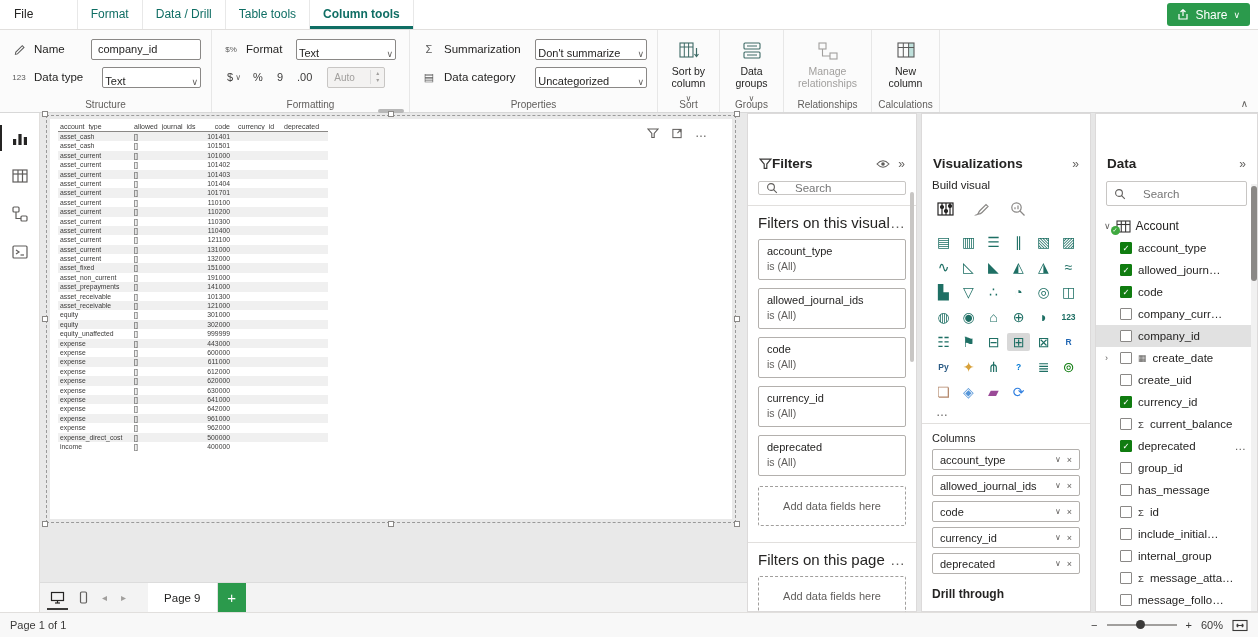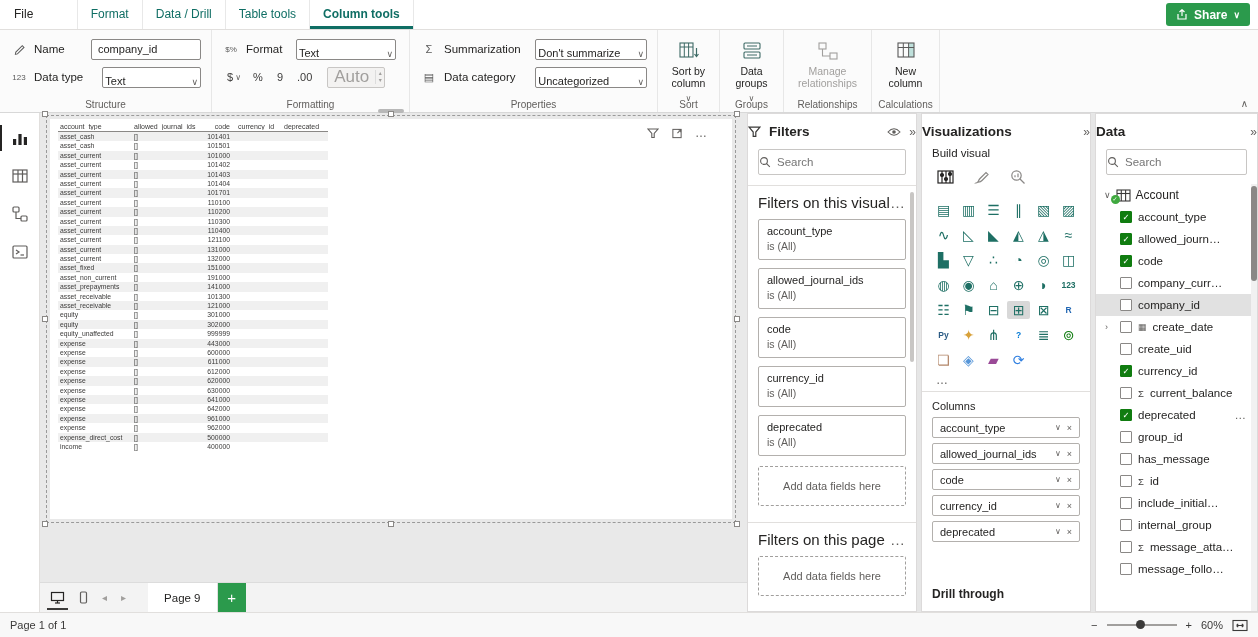--- a/index.html
+++ b/index.html
@@ -9,42 +9,42 @@
 
   #app { position:relative; width:1258px; height:637px; background:#e6e6e6; }
 
   
   .topbar { position:absolute; top:0; left:0; right:0; height:30px; background:#fff; border-bottom:1px solid #e1dfdd; display:flex; align-items:stretch; }
   .menu { display:flex;flex-direction:column; }
   .menu-item { padding:0 14px; line-height:29px; font-size:12px; color:#252423; white-space:nowrap; }
   .ctx-tabs { display:flex; border-left:1px solid #e8e8e8; }
   .ctx-tab { padding:0 13px; line-height:29px; font-size:12px; color:#0f6e64; border-right:1px solid #e8e8e8; white-space:nowrap; }
   .ctx-tab.active { font-weight:700; box-shadow: inset 0 -3px 0 #0f6e64; }
-  .share-btn { margin-left:auto; align-self:center; margin-right:8px; height:23px; background:#2b9a4c; color:#fff; border-radius:3px; display:flex; align-items:center; gap:6px; padding:0 10px; font-size:12px;font-weight:bold; }
+  .share-btn { margin-left:auto; align-self:center; margin-right:8px; height:23px; background:#2b9a4c; color:#fff; border-radius:3px; display:flex; align-items:center; gap:6px; padding:0 10px; font-size:12px; }
   .share-btn svg { display:block; }
   .share-chevron { font-size:9px; }
 
   
   .ribbon { position:absolute; top:30px; left:0; right:0; height:83px; background:#fbfbfb; border-bottom:1px solid #d8d8d8; display:flex; }
   .rgroup { position:relative; height:100%; padding:7px 10px 16px; border-right:1px solid #e7e7e7; }
   .rgroup-label { position:absolute; left:0; right:0; bottom:2px; text-align:center; font-size:10px; color:#605e5c; }
   .field-row { display:flex; align-items:center; gap:6px; height:24px; margin-bottom:4px; font-size:11.5px; }
   .ricon { width:18px; text-align:center; color:#5a5a5a; font-size:11px; flex:none; }
   .txticon { font-size:8px; color:#5a5a5a; letter-spacing:0; }
   .rlabel { color:#252423; white-space:nowrap; }
   .rinput { height:21px; border:1px solid #8a8886; background:#fff; border-radius:2px; font-size:11px; padding:0 6px; font-family:"Liberation Sans",sans-serif; color:#252423; }
   .rdrop { height:21px; border:1px solid #8a8886; background:#fff; border-radius:2px; font-size:11px; padding:0 2px; display:flex; align-items:flex-end; justify-content:space-between; gap:8px; color:#252423; }
   .rdrop .chev { font-size:9px; color:#605e5c; }
   .w110 { width:110px; } .w100 { width:100px; } .w120 { width:120px; }
   .lab72 { width:70px; } .lab92 { width:92px; }
   .mini-row { display:flex; align-items:center; gap:2px; height:24px; }
   .minibtn { height:21px; min-width:20px; padding:0 4px; display:flex; align-items:center; justify-content:center; gap:2px; font-size:11px; color:#3b3a39; border:1px solid transparent; border-radius:2px; }
   .minibtn .chev { font-size:8px; color:#605e5c; }
   .spinner { margin-left:8px; width:58px; height:21px; border:1px solid #c8c6c4; background:#f3f2f1; border-radius:2px; display:flex; align-items:center; }
-  .spinner .sp-val { flex:1; padding:0 6px; font-size:17px; color:#a19f9d; }
+  .spinner .sp-val { flex:1; padding:0 6px; font-size:10px; color:#a19f9d; }
   .spinner .sp-arrows { width:14px; display:flex; flex-direction:column; align-items:center; font-size:6px; color:#a19f9d; line-height:7px; border-left:1px solid #dcdcdc; }
   .biggroup { display:flex; align-items:flex-start; justify-content:center; }
   .bigbtn { display:flex; flex-direction:column; align-items:center; text-align:center; font-size:10.5px; color:#252423; padding:3px 4px; gap:3px; width:100%; }
   .bigbtn .blabel { line-height:12px; }
   .bigbtn.dropdown .blabel::after { content:" \2228"; font-size:8px; color:#605e5c; }
   .bigbtn.disabled { color:#a19f9d; }
   .ribbon-collapse { position:absolute; right:10px; bottom:3px; color:#605e5c; font-size:10px; }
 
   
   .workspace { position:absolute; top:113px; left:0; right:0; bottom:25px; background:#e6e6e6; }
@@ -83,24 +83,24 @@
   .pb-view.active::after { content:""; position:absolute; left:-3px; right:-3px; bottom:2px; height:2px; background:#3b3a39; }
   .pb-arrow { color:#a19f9d; font-size:10px; }
   .page-tab { background:#fff; display:flex; align-items:center; padding:0 16px; font-size:11.5px; color:#252423; border-right:1px solid #e0e0e0; margin-left:10px; }
   .add-page { width:28px; background:#2b9a4c; color:#fff; font-size:15px; display:flex; align-items:center; justify-content:center; }
 
   
   .pane { position:absolute; top:0; bottom:0; background:#fff; border:1px solid #dcdada; display:flex; flex-direction:column; }
   .pane-filters { left:747px; width:170px; }
   .pane-viz     { left:921px; width:170px; }
   .pane-data    { left:1095px; right:0; }
-  .pane-header { display:flex; align-items:center; gap:8px; padding:10px 0 8px; font-size:13.5px; font-weight:700; color:#252423; }
+  .pane-header { display:flex; align-items:center; gap:0; padding:10px 11px 8px; font-size:13.5px; font-weight:700; color:#252423;margin-top:32px; }
   .ph-right { margin-left:auto; display:flex; align-items:center; gap:8px; color:#605e5c; font-weight:400; }
   .collapse-g { font-size:12px; color:#605e5c; }
-  .searchbox { margin:2px 10px 10px; height:26px; border:1px solid #c8c6c4; border-radius:2px; background:#fff; display:flex; align-items:center; gap:6px; padding:0 0; }
+  .searchbox { margin:2px 10px 10px; height:26px; border:1px solid #c8c6c4; border-radius:2px; background:#fff; display:flex; align-items:center; gap:17px; padding:0 7px; }
   .searchbox input { border:none; outline:none; flex:1; font-size:11.5px; font-family:"Liberation Sans",sans-serif; color:#252423; background:transparent; min-width:0; }
   .pdivider { border-top:1px solid #e1dfdd; }
   .section-row { display:flex; align-items:center; padding:8px 10px 6px; font-size:15px; color:#252423; }
   .section-row .dots { margin-left:auto; color:#605e5c; letter-spacing:1px; }
 
   
   .fcards { padding:2px 10px 0; }
   .fcard { border:1px solid #b3b0ad; border-radius:2px; background:#fff; padding:5px 8px 7px; margin-bottom:8px; }
   .fcard-name { font-size:11px; color:#252423; }
   .fcard-cond { font-size:10.5px; color:#605e5c; margin-top:3px; }

